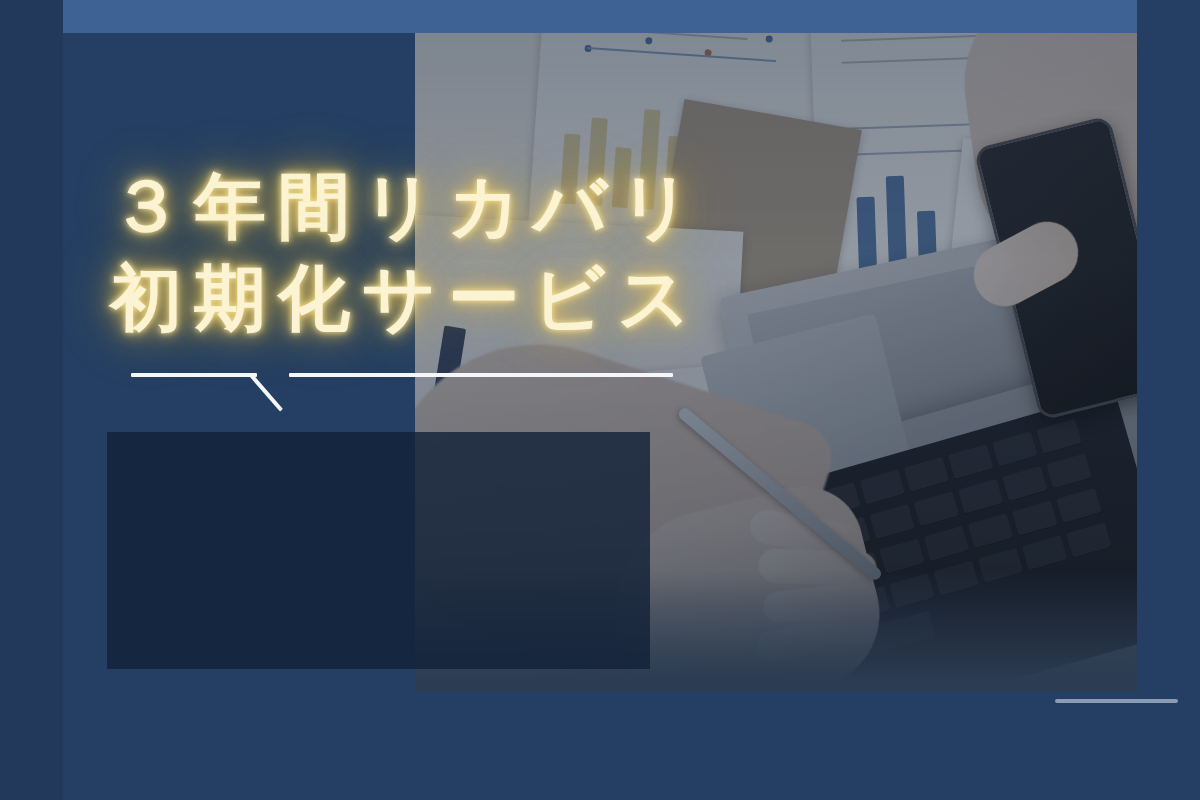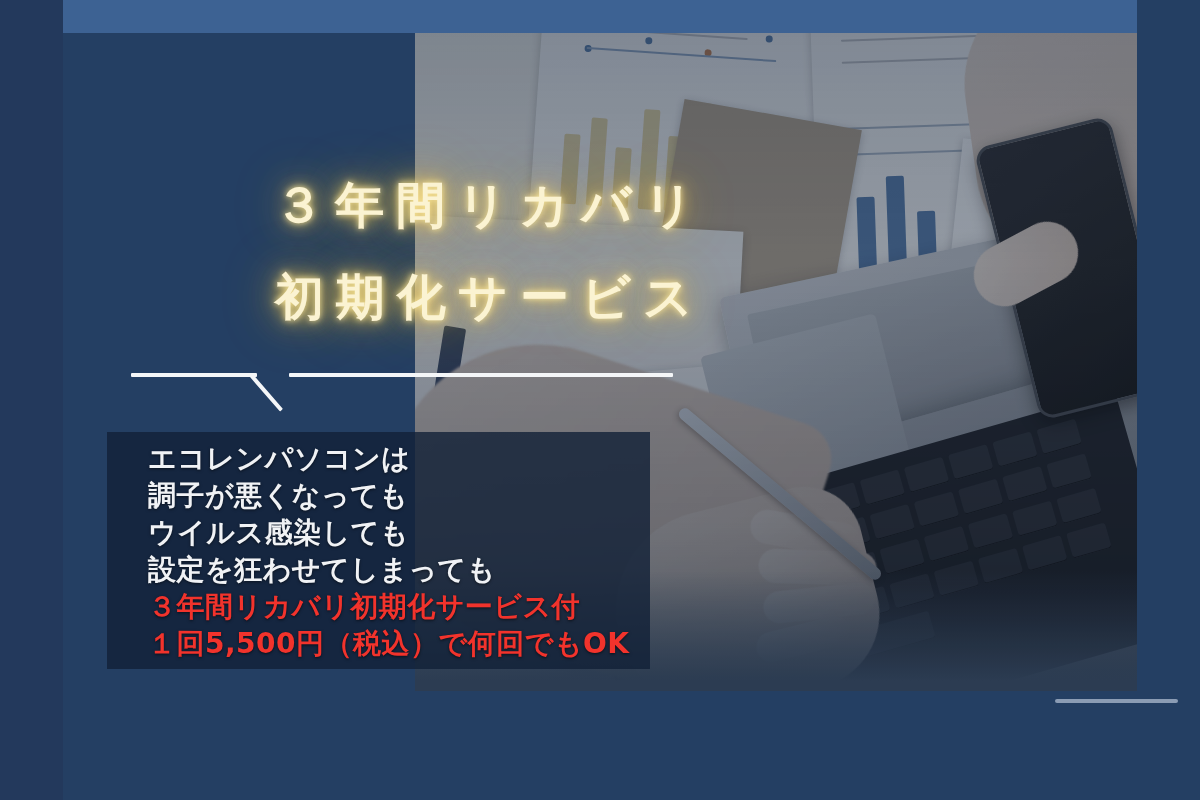--- a/index.html
+++ b/index.html
@@ -145,32 +145,31 @@
   }
   .photo-fade-bottom{
     position:absolute;left:0;right:0;bottom:0;height:120px;
     background:linear-gradient(180deg,rgba(36,63,99,0),#243f63 92%);
   }
 
   
   .headline{
     position:absolute;left:110px;top:160px;width:760px;
     z-index:6;
-    font-size:49px;
+    font-size:72px;
     line-height:92px;
     letter-spacing:12px;
     font-weight:700;
     color:#fbf3d2;
     text-shadow:
       0 0 6px rgba(255,236,160,.95),
       0 0 16px rgba(255,214,96,.85),
       0 0 34px rgba(248,196,52,.65),
       0 0 60px rgba(236,176,30,.45);
     white-space:pre;
-    text-align:center;
   }
 
   
   .rule{position:absolute;background:#f4f6f8;z-index:6;border-radius:1px;}
   .rule-a{left:131px;top:373px;width:126px;height:4px;}
   .rule-diag{
     left:250px;top:372px;width:48px;height:4px;
     transform-origin:left center;transform:rotate(49deg);
   }
   .rule-b{left:289px;top:373px;width:384px;height:4px;}
@@ -333,22 +332,16 @@
   </div>
 
   <div class="headline">３年間リカバリ
 初期化サービス</div>
 
   <div class="rule rule-a"></div>
   <div class="rule rule-diag"></div>
   <div class="rule rule-b"></div>
 
   <div class="copy-panel"></div>
-  <div class="copy-text"><span>エコレンパソコンは
-調子が悪くなっても
-ウイルス感染しても
-設定を狂わせてしまっても</span><span class="hi">
-</span><span class="hi">３年間リカバリ初期化サービス付
-１回5,500円（税込）で何回でもOK</span></div>
 
   <div class="pill-rule"></div>
 
 </div>
 
 </body></html>

